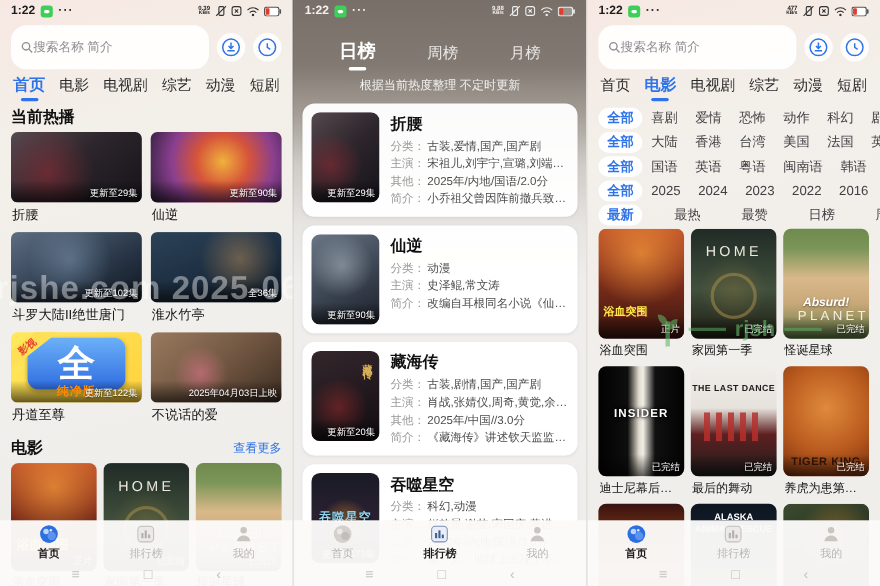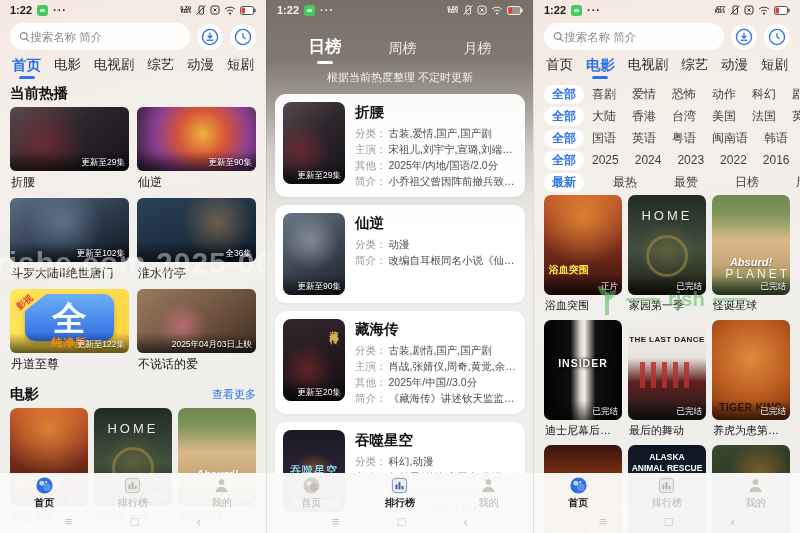--- a/index.html
+++ b/index.html
@@ -17,21 +17,21 @@
   .chat-ic{width:11px;height:11px;border-radius:3px;background:#3ecf5a;display:inline-block;position:relative}
   .chat-ic::after{content:"";position:absolute;left:3px;top:4px;width:5px;height:3px;border-radius:2px;background:#fff}
   .sb-dots{letter-spacing:1px;font-weight:bold}
   .sb-right{display:flex;align-items:center;gap:4px}
   .speed{display:flex;flex-direction:column;line-height:4.5px;font-size:5.5px;font-weight:bold;text-align:right;margin-right:1px}
   .speed i{font-style:normal;font-size:4.5px}
   .sb-right svg{display:block}
 
   
   .searchrow{display:flex;align-items:center;gap:7px;padding:3px 10px 5px}
-  .searchbox{flex:1;height:27px;background:rgba(255,255,255,.92);border-radius:14px;display:flex;align-items:center;padding:0 9px;gap:0}
+  .searchbox{flex:1;height:40px;background:rgba(255,255,255,.92);border-radius:14px;display:flex;align-items:center;padding:0 9px;gap:0}
   .search-in{border:0;outline:0;background:transparent;font-size:11.5px;color:#333;width:100%;font-family:inherit}
   .search-in::placeholder{color:#8d8d93}
   .circ-btn{width:26px;height:26px;border-radius:50%;background:rgba(255,255,255,.85);display:flex;align-items:center;justify-content:center;flex:0 0 auto}
 
   
   .toptabs{display:flex;justify-content:space-between;align-items:flex-start;padding:2px 12px 0;height:24px}
   .toptab{font-size:13.5px;color:#2b2b2b;display:flex;flex-direction:column;align-items:center;line-height:1.2}
   .toptab .ul{width:16px;height:3px;border-radius:2px;background:transparent;margin-top:2px}
   .toptab.active{color:#2e74e8;font-weight:bold;font-size:14.5px}
   .toptab.active .ul{background:#2e74e8}
@@ -420,20 +420,21 @@
       </article>
 
       <article class="rk-card">
         <div class="rk-poster pt-xianni2">
             <div class="shade"></div>
             <span class="ep">更新至90集</span>
           </div>
         <div class="rk-info">
           <h3>仙逆</h3>
           <p><em>分类：</em><span>动漫</span></p>
+          <p><em>主演：</em><span>史泽鲲,常文涛</span></p>
           <p><em>简介：</em><span>改编自耳根同名小说《仙逆》，...</span></p>
         </div>
       </article>
 
       <article class="rk-card">
         <div class="rk-poster pt-canghai">
             <span class="pw pw-canghai">藏海传</span>
             <div class="shade"></div>
             <span class="ep">更新至20集</span>
           </div>

